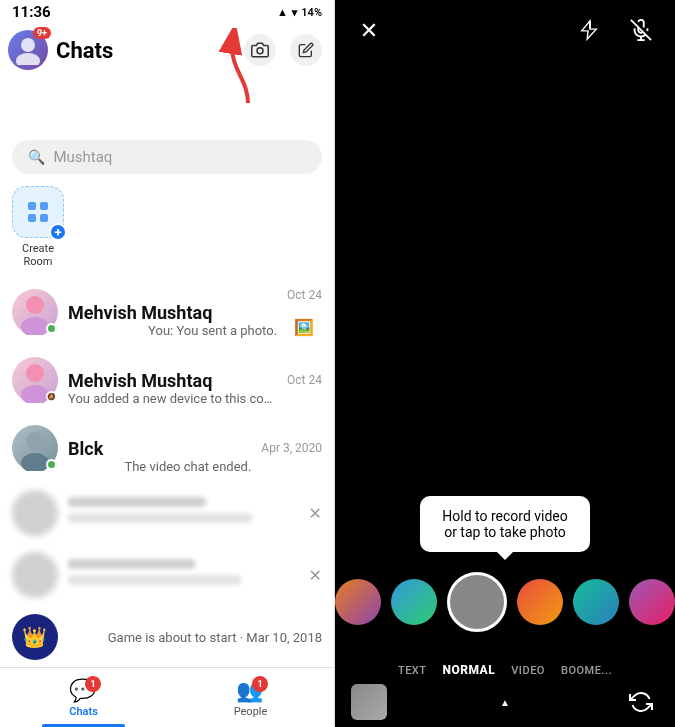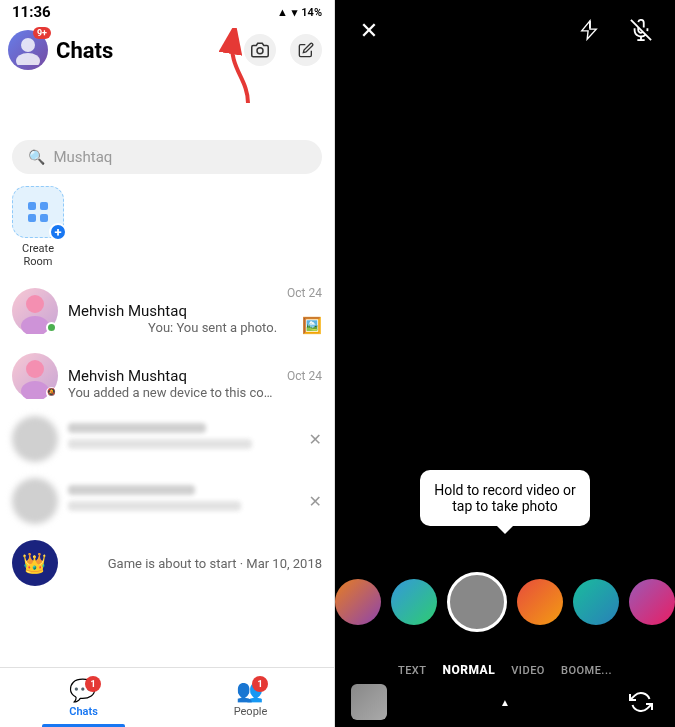--- a/index.html
+++ b/index.html
@@ -175,23 +175,23 @@
     }
     .chat-avatar-svg .dot-mute {
       position: absolute; bottom: 1px; right: 1px;
       width: 11px; height: 11px;
       background: #888; border-radius: 50%;
       border: 2px solid #fff;
       display: flex; align-items: center; justify-content: center;
       font-size: 7px; color: #fff;
     }
     .chat-info { flex: 1; min-width: 0; }
-    .chat-name { font-size: 15px; font-weight: 400; color: #111; margin-top: 16px; }
+    .chat-name { font-size: 18px; font-weight: 700; color: #111; margin-top: 16px; }
     .chat-preview { font-size: 13px; color: #666; white-space: nowrap; overflow: hidden; text-overflow: ellipsis; text-align: right; }
-    .chat-meta { display: flex; flex-direction: column; align-items: flex-end; gap: 16px; font-size: 12px; color: #999; }
+    .chat-meta { display: flex; flex-direction: column; align-items: center; gap: 16px; font-size: 12px; color: #999; }
     .close-btn { color: #999; font-size: 16px; cursor: pointer; }
 
     .blurred-item {
       display: flex;
       align-items: center;
       padding: 8px 12px;
       gap: 10px;
     }
     .blurred-avatar {
       width: 46px; height: 46px;
@@ -287,26 +287,26 @@
     .cam-btn {
       color: #fff;
       font-size: 22px;
       cursor: pointer;
       width: 36px; height: 36px;
       display: flex; align-items: center; justify-content: center;
     }
 
     .tooltip-box {
       position: absolute;
-      bottom: 201px;
+      bottom: 175px;
       left: 50%;
       transform: translateX(-50%);
       background: #fff;
       border-radius: 10px;
-      padding: 12px 8px;
+      padding: 12px 16px;
       font-size: 14px;
       color: #000;
       max-width: 220px;
       text-align: center;
       box-shadow: 0 2px 8px rgba(0,0,0,0.3);
       z-index: 20;
     }
     .tooltip-box::after {
       content: '';
       position: absolute;
@@ -498,20 +498,36 @@
       </div>
       <div class="chat-info">
         <div class="chat-name">Mehvish Mushtaq</div>
         <div class="chat-preview">You added a new device to this con...</div>
       </div>
       <div class="chat-meta">
         <span>Oct 24</span>
       </div>
     </div>
 
+    <div class="chat-item">
+      <div class="chat-avatar-svg" style="background: linear-gradient(135deg, #b0bec5, #78909c);">
+        <svg width="46" height="46" viewBox="0 0 46 46">
+          <circle cx="23" cy="16" r="9" fill="#90a4ae"></circle>
+          <ellipse cx="23" cy="38" rx="14" ry="10" fill="#607d8b"></ellipse>
+        </svg>
+        <div class="dot-online"></div>
+      </div>
+      <div class="chat-info">
+        <div class="chat-name">Blck</div>
+        <div class="chat-preview">The video chat ended.</div>
+      </div>
+      <div class="chat-meta">
+        <span>Apr 3, 2020</span>
+      </div>
+    </div>
 
     <div class="blurred-item">
       <div class="blurred-avatar"></div>
       <div class="blurred-text-block">
         <div class="blurred-line" style="width: 60%;"></div>
         <div class="blurred-line" style="width: 80%; opacity: 0.6;"></div>
       </div>
       <span class="close-btn">✕</span>
     </div>
 

